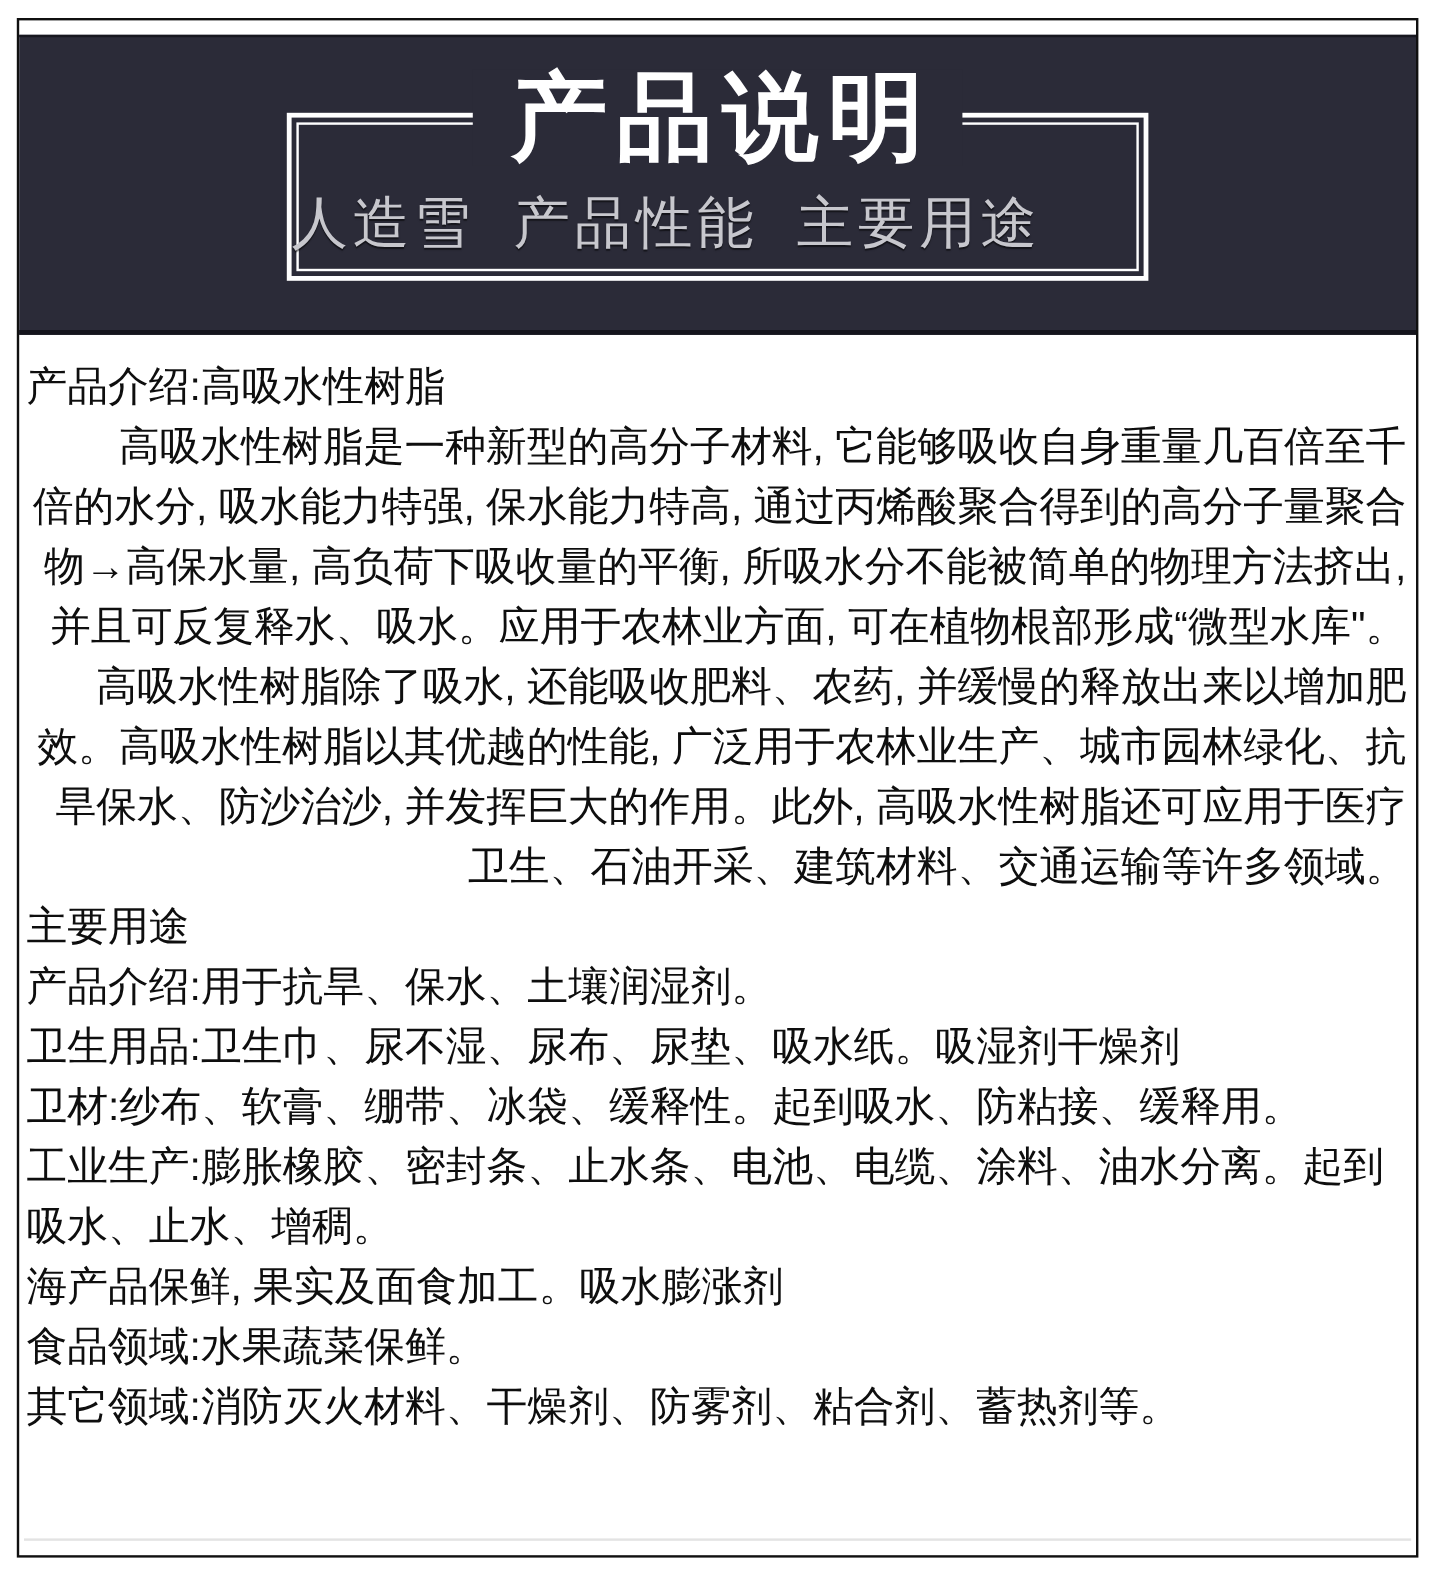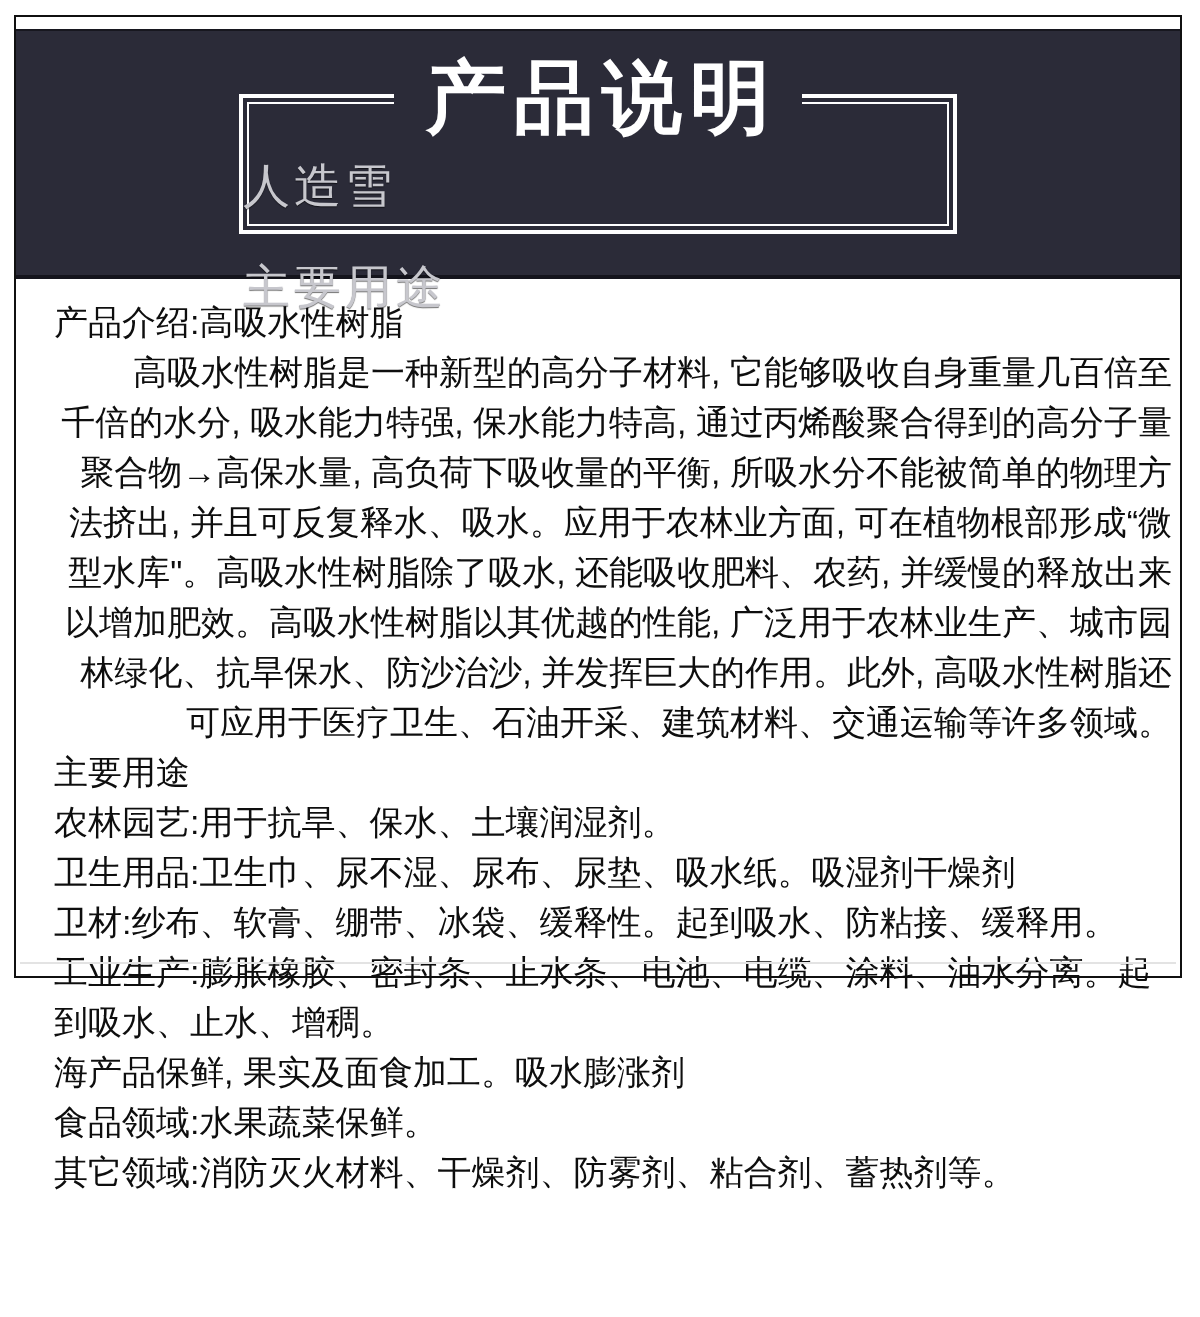--- a/index.html
+++ b/index.html
@@ -13,21 +13,21 @@
   body{
     width:1200px;height:1317px;
     background:#ffffff;
     font-family:"Liberation Sans","DejaVu Sans",sans-serif;
     position:relative;
     overflow:hidden;
   }
   .frame{
     position:absolute;
     left:14px;top:15px;
-    width:1168px;height:963px;
+    width:1168px;height:1283px;
     border:2px solid var(--frame-border);
     background:#ffffff;
   }
   
   .header-banner{
     margin-top:12px;
     height:250px;
     background:var(--header-bg);
     border-top:2px solid #17171f;
     border-bottom:4px solid #14141c;
@@ -56,36 +56,34 @@
     letter-spacing:8px;
     line-height:1;
     padding:0 24px 0 32px;
     white-space:nowrap;
     z-index:2;
   }
   .subtitle-row{
     position:absolute;
     left:0;right:0;top:64px;
     display:flex;
-    gap:54px;
+    gap:32px;
     color:var(--subtitle-color);
     font-size:47px;
     font-weight:500;
     letter-spacing:4px;
     line-height:1;
     text-shadow:0 1px 1px rgba(0,0,0,.55);
-    flex-direction:column;
   }
   
   .description-section{
     padding:18px 8px 0 6px;
     color:var(--body-text);
     font-size:34px;
     line-height:50px;
-    margin-left:32px;
   }
   .description-section p{margin:0;}
   .intro-line{margin:0;}
   .product-paragraph{
     text-indent:2em;
     margin-top:9px;
     text-align:right;
   }
   .uses-heading{margin-top:14px;}
   .bottom-divider{
@@ -99,30 +97,31 @@
 <body>
 
 <div class="frame">
 
   <div class="header-banner">
     <div class="title-frame">
       <div class="title-frame-inner"></div>
       <div class="page-title">产品说明</div>
       <div class="subtitle-row">
         <span>人造雪</span>
+        <span>产品性能</span>
         <span>主要用途</span>
       </div>
     </div>
   </div>
 
   <div class="description-section">
     <p class="intro-line">产品介绍:高吸水性树脂</p>
     <p class="product-paragraph">高吸水性树脂是一种新型的高分子材料, 它能够吸收自身重量几百倍至千倍的水分, 吸水能力特强, 保水能力特高, 通过丙烯酸聚合得到的高分子量聚合物→高保水量, 高负荷下吸收量的平衡, 所吸水分不能被简单的物理方法挤出, 并且可反复释水、吸水。应用于农林业方面, 可在植物根部形成“微型水库"。高吸水性树脂除了吸水, 还能吸收肥料、农药, 并缓慢的释放出来以增加肥效。高吸水性树脂以其优越的性能, 广泛用于农林业生产、城市园林绿化、抗旱保水、防沙治沙, 并发挥巨大的作用。此外, 高吸水性树脂还可应用于医疗卫生、石油开采、建筑材料、交通运输等许多领域。</p>
     <p class="uses-heading">主要用途</p>
-    <p class="use-line">农林园艺:用于抗旱、保水、土壤润湿剂。</p>
+    <p class="use-line">产品介绍:用于抗旱、保水、土壤润湿剂。</p>
     <p class="use-line">卫生用品:卫生巾、尿不湿、尿布、尿垫、吸水纸。吸湿剂干燥剂</p>
     <p class="use-line">卫材:纱布、软膏、绷带、冰袋、缓释性。起到吸水、防粘接、缓释用。</p>
     <p class="use-line">工业生产:膨胀橡胶、密封条、止水条、电池、电缆、涂料、油水分离。起到吸水、止水、增稠。</p>
     <p class="use-line">海产品保鲜, 果实及面食加工。吸水膨涨剂</p>
     <p class="use-line">食品领域:水果蔬菜保鲜。</p>
     <p class="use-line">其它领域:消防灭火材料、干燥剂、防雾剂、粘合剂、蓄热剂等。</p>
   </div>
 
   <div class="bottom-divider"></div>
 </div>

